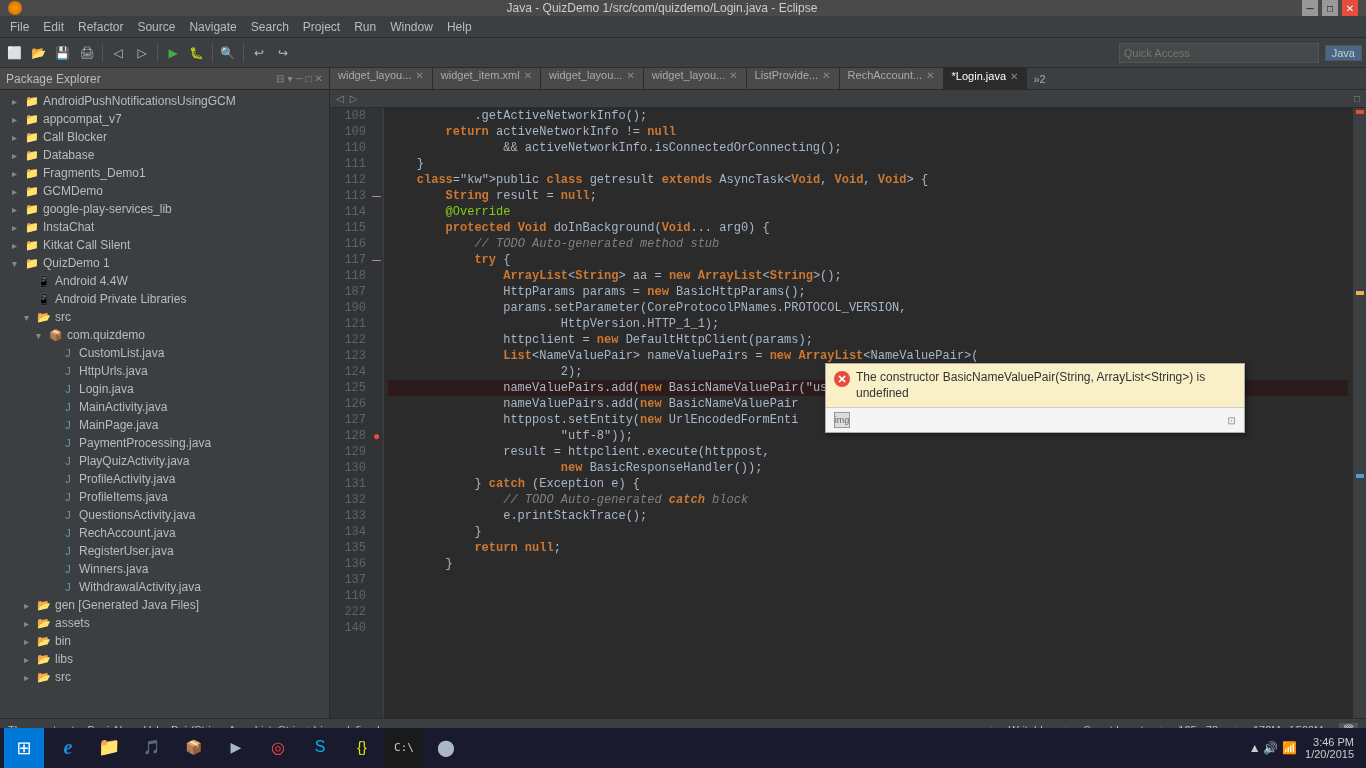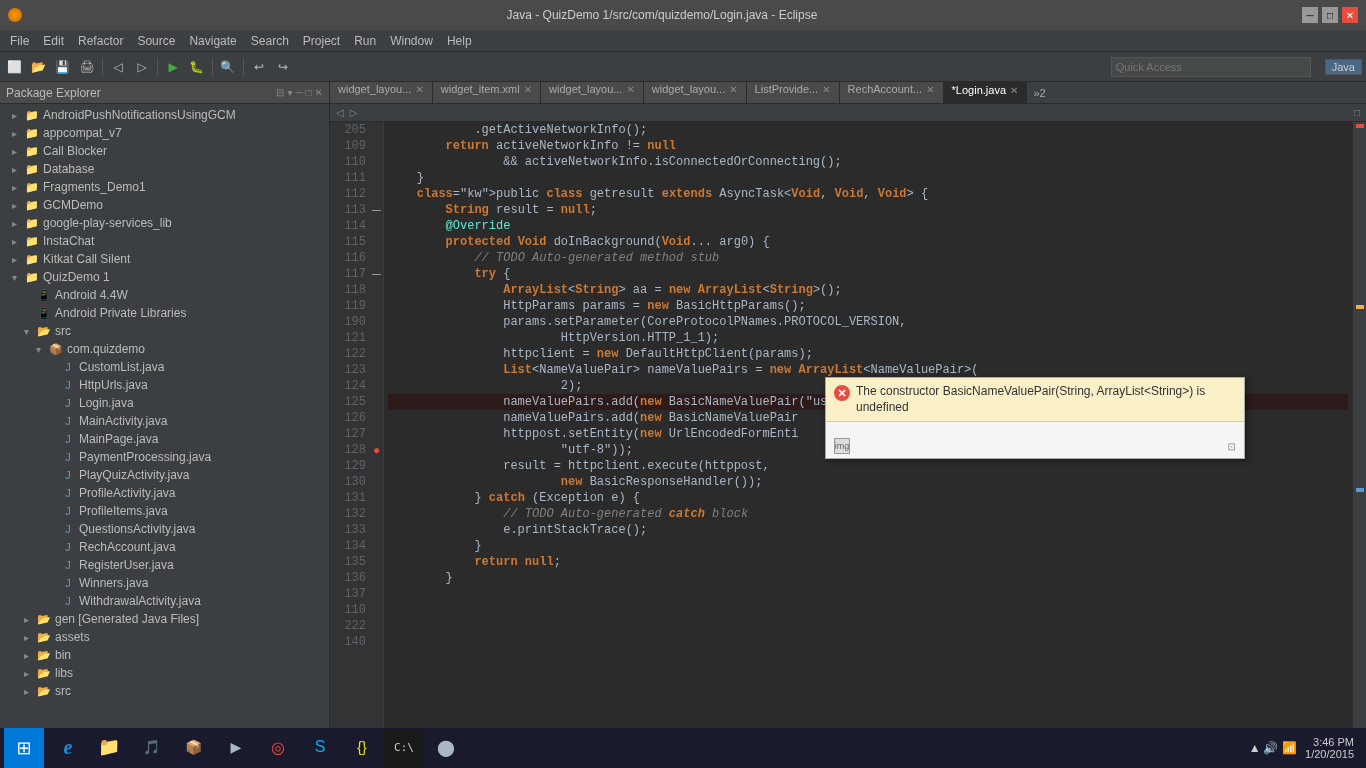--- a/index.html
+++ b/index.html
@@ -1,21 +1,21 @@
 <!DOCTYPE html>
 <html><head>
   <meta charset="utf-8">
   <style>
     * { margin: 0; padding: 0; box-sizing: border-box; }
     body { font-family: 'Segoe UI', Arial, sans-serif; font-size: 12px; background: #3c3f41; color: #a9b7c6; width: 1366px; height: 768px; overflow: hidden; }
 
     
     #title-bar {
       background: #4a4a4a;
-      height: 30px;
+      height: 16px;
       display: flex;
       align-items: center;
       justify-content: space-between;
       padding: 0 8px;
       font-size: 12px;
       color: #ccc;
     }
     #title-bar .title { flex: 1; text-align: center; font-size: 12px; }
     #title-bar .win-controls { display: flex; gap: 4px; }
     #title-bar .win-btn { width: 16px; height: 16px; border: none; cursor: pointer; font-size: 10px; display: flex; align-items: center; justify-content: center; }
@@ -66,21 +66,20 @@
       padding: 0 4px;
       font-size: 11px;
     }
     .toolbar-right { display: flex; align-items: center; gap: 4px; margin-left: 4px; }
     .java-badge {
       background: #4a6785;
       color: #ccc;
       padding: 1px 6px;
       font-size: 11px;
       border: 1px solid #555;
-      margin-left: 8px;
     }
 
     
     #main-layout {
       display: flex;
       height: calc(768px - 22px - 22px - 30px - 22px - 22px);
     }
 
     
     #package-explorer {
@@ -227,21 +226,21 @@
       white-space: pre;
       color: #a9b7c6;
     }
     #code-content::-webkit-scrollbar { width: 8px; height: 8px; }
     #code-content::-webkit-scrollbar-track { background: #3c3f41; }
     #code-content::-webkit-scrollbar-thumb { background: #555; }
 
     
     .kw { color: #cc7832; font-weight: bold; }
     .cm { color: #808080; font-style: italic; }
-    .ann { color: #5eead4; text-align: center; }
+    .ann { color: #84cc16; text-align: center; }
 
     
     #quick-fix-popup {
       position: absolute;
       left: 495px;
       top: 255px;
       width: 420px;
       background: #f5f5f5;
       border: 1px solid #aaa;
       font-family: Arial, sans-serif;
@@ -277,21 +276,21 @@
     #qf-fixes-header { color: #333; font-size: 12px; margin-bottom: 4px; }
     #qf-fix-item {
       display: flex;
       align-items: center;
       gap: 6px;
       cursor: pointer;
       padding: 2px 0;
     }
     .fix-icon { color: #e8a000; font-size: 12px; }
     .fix-link { color: #0000cc; font-size: 12px; cursor: pointer; }
-    #qf-bottom { padding: 4px 8px; display: flex; align-items: center; margin-top: 12px; }
+    #qf-bottom { padding: 4px 8px; display: flex; align-items: center; }
     .fix-img-icon { width: 16px; height: 16px; background: #ddd; border: 1px solid #999; display: flex; align-items: center; justify-content: center; font-size: 9px; color: #666; }
     .qf-resize { margin-left: auto; color: #888; font-size: 10px; }
 
     
     #status-bar {
       background: #3c3f41;
       height: 22px;
       display: flex;
       align-items: center;
       padding: 0 8px;
@@ -648,32 +647,32 @@
 
     <div id="editor-toolbar">
       <button class="ed-tool-btn">◁</button>
       <button class="ed-tool-btn">▷</button>
       <span style="flex:1"></span>
       <button class="ed-tool-btn">□</button>
     </div>
 
     <div id="code-area">
       <div id="line-numbers">
-          <div>205</div>
+          <div>108</div>
           <div>109</div>
           <div>110</div>
           <div>111</div>
           <div>112</div>
           <div>113</div>
           <div>114</div>
           <div>115</div>
           <div>116</div>
           <div>117</div>
           <div>118</div>
-          <div>119</div>
+          <div>187</div>
           <div>190</div>
           <div>121</div>
           <div>122</div>
           <div>123</div>
           <div>124</div>
           <div>125</div>
           <div>126</div>
           <div>127</div>
           <div>128</div>
           <div>129</div>

